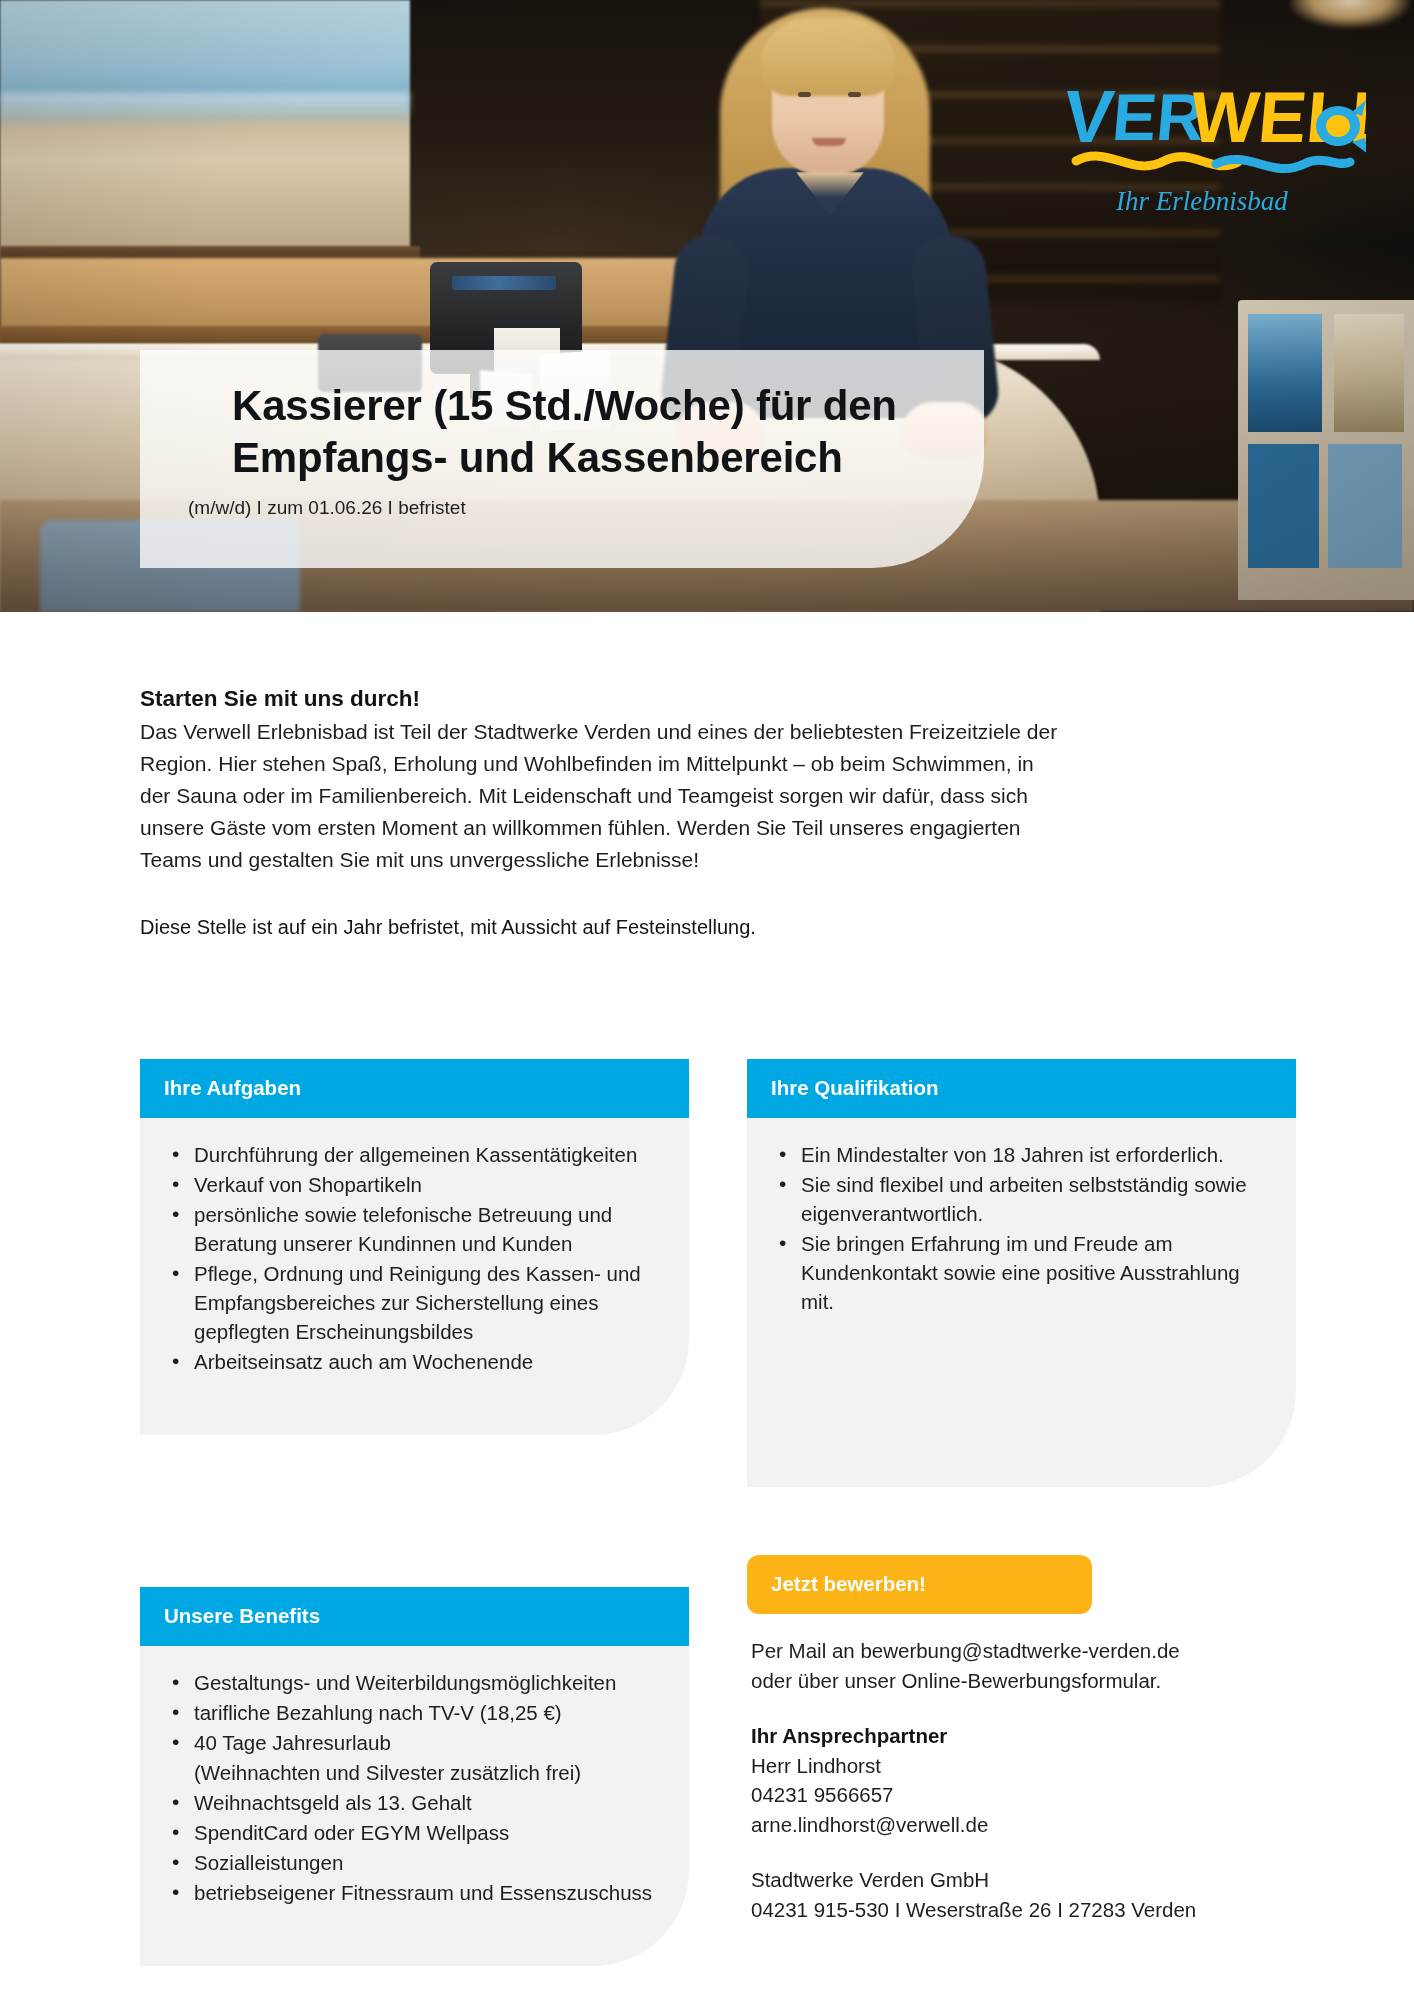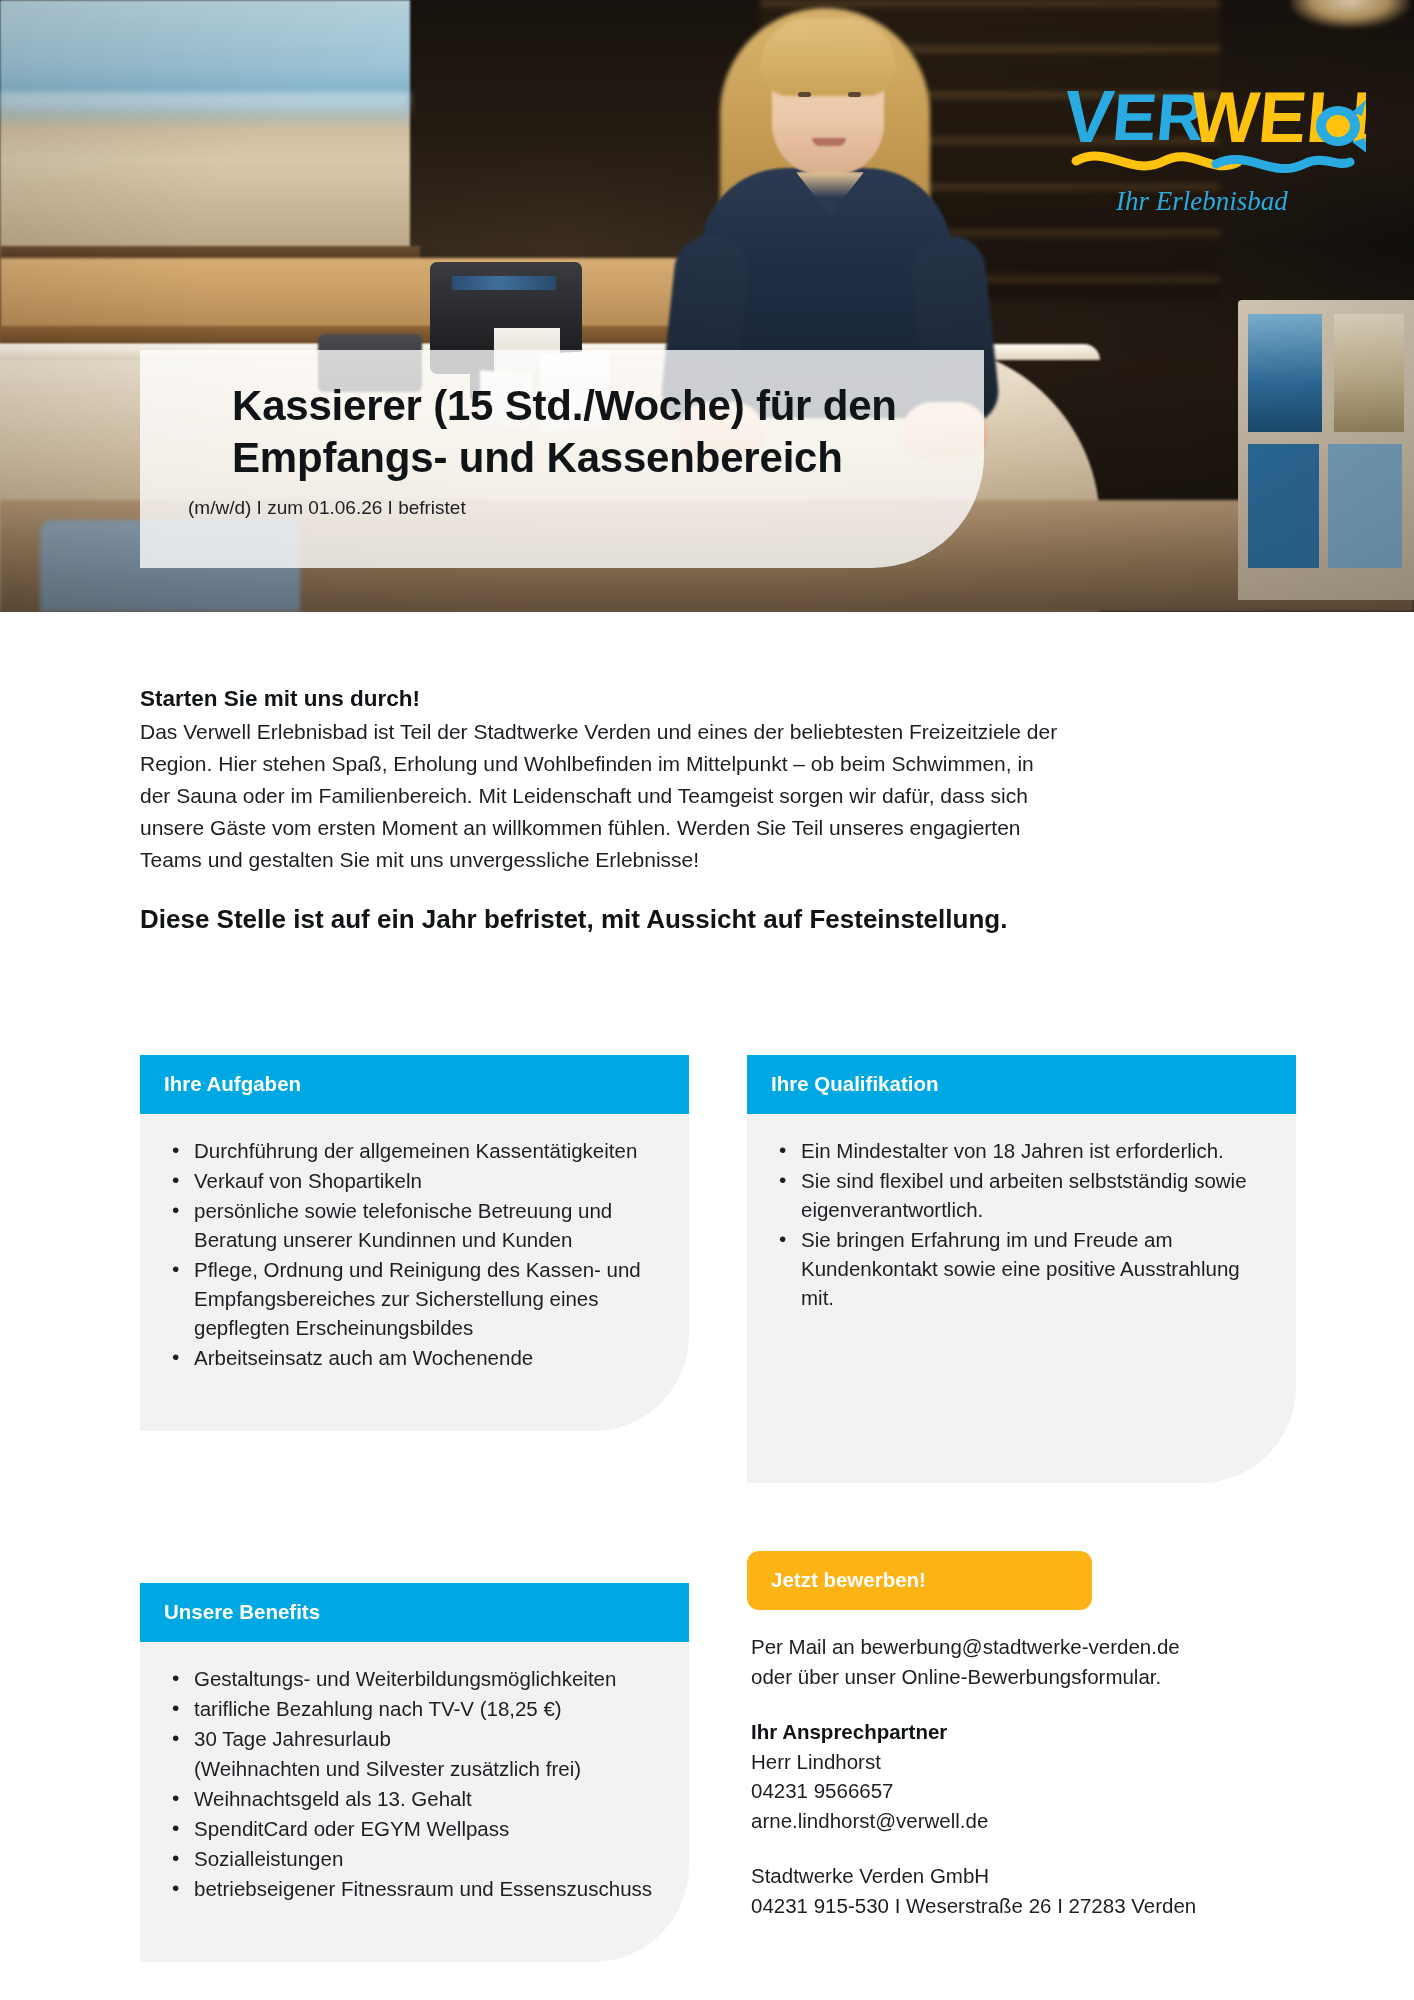--- a/index.html
+++ b/index.html
@@ -279,23 +279,23 @@
     font-weight: 700;
     color: #111417;
     margin-bottom: 4px;
   }
   .intro-body {
     font-size: 21px;
     line-height: 1.52;
     color: #1b1f23;
   }
   .intro-note {
-    margin-top: 28px;
-    font-size: 26px;
-    font-weight: 700;
+    margin-top: 40px;
+    font-size: 20px;
+    font-weight: 400;
     color: #111417;
   }
 
   
   .grid {
     position: relative;
     margin: 88px 0 0 140px;
     width: 1156px;
   }
   .row {
@@ -472,21 +472,21 @@
 
       <div class="row">
 
         <div class="col">
           <div class="card-head">Unsere Benefits</div>
           <div class="card-body">
             <ul>
               <li>Gestaltungs- und Weiterbildungsmöglichkeiten</li>
               <li>tarifliche Bezahlung nach TV-V (18,25 €)</li>
               <li>
-                <span>30 Tage Jahresurlaub</span>
+                <span>40 Tage Jahresurlaub</span>
                 <span class="sub">(Weihnachten und Silvester zusätzlich frei)</span>
               </li>
               <li>Weihnachtsgeld als 13. Gehalt</li>
               <li>SpenditCard oder EGYM Wellpass</li>
               <li>Sozialleistungen</li>
               <li>betriebseigener Fitnessraum und Essenszuschuss</li>
             </ul>
           </div>
         </div>
 

